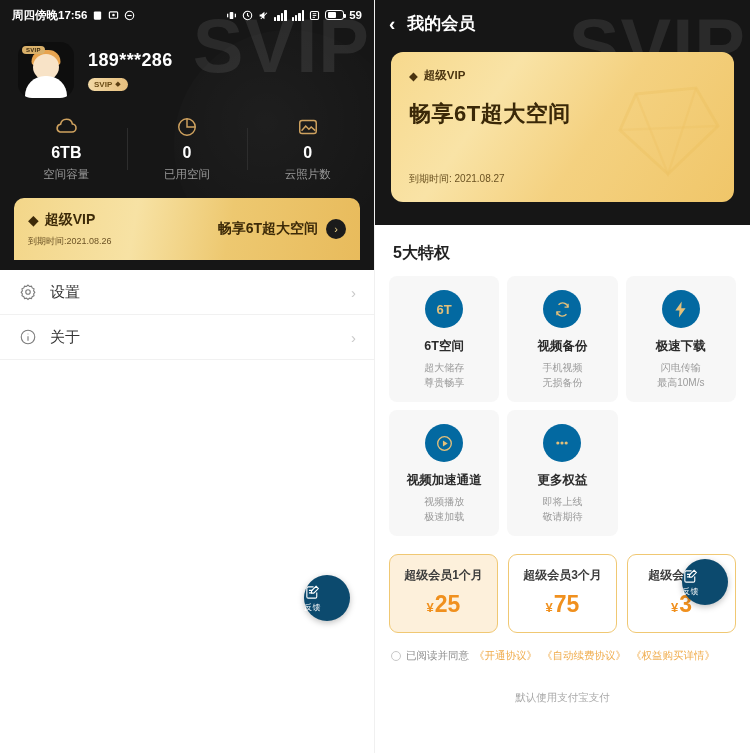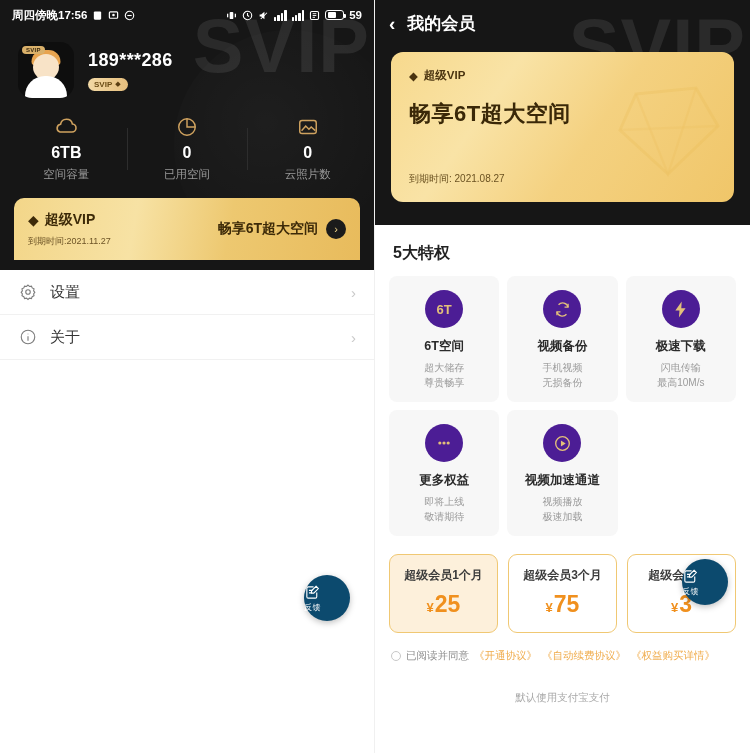--- a/index.html
+++ b/index.html
@@ -156,21 +156,21 @@
 
   .r-body { background:#ffffff; height:528px; position:relative; }
   .sec-title { font-size:16px; font-weight:bold; color:#222; padding:18px 7px 0 18px; }
 
   .priv-grid { display:grid; grid-template-columns:repeat(3,1fr); gap:8px; padding: 12px 14px 0 14px; }
   .priv-card {
     background:#f7f7f7; border-radius:8px; padding: 14px 4px 12px 4px;
     display:flex; flex-direction:column; align-items:center;
   }
   .priv-ic {
-    width:38px; height:38px; border-radius:50%; background:#4c1d95;
+    width:38px; height:38px; border-radius:50%; background:#0369a1;
     display:flex; align-items:center; justify-content:center;
     color:#e3c07a; font-size:13px; font-weight:bold;
   }
   .priv-ic svg { stroke:#e3c07a; fill:none; stroke-width:1.7; }
   .priv-t { margin-top:10px; font-size:12.5px; font-weight:bold; color:#2b2b2b; }
   .priv-d { margin-top:5px; font-size:10px; color:#9b9b9b; line-height:1.5; text-align:center; }
 
   .price-wrap { display:grid; grid-template-columns:repeat(3,1fr); gap:10px; padding: 18px 14px 0 14px; }
   .price-card {
     border:1px solid #f0c873; border-radius:9px; background:#ffffff;
@@ -315,21 +315,21 @@
           <div class="lbl">云照片数</div>
         </div>
       </div>
 
       <div class="vip-banner">
         <div class="vb-left">
           <div class="vb-title">
             <span>◆</span>
             <span>超级VIP</span>
           </div>
-          <div class="vb-sub">到期时间:2021.11.27</div>
+          <div class="vb-sub">到期时间:2021.08.26</div>
         </div>
         <div class="vb-right">
           <span class="t">畅享6T超大空间</span>
           <span class="arrow-circle">›</span>
         </div>
       </div>
     </div>
 
     <div class="menu-list">
       <div class="menu-row">
@@ -413,38 +413,38 @@
           <div class="priv-ic">
             <svg width="19" height="19" viewBox="0 0 24 24">
                 <path d="M13.5 2 5.5 13.2h5.2L10 22l8.4-11.6h-5.4z" fill="#e3c07a" stroke="none"></path>
               </svg>
           </div>
           <div class="priv-t">极速下载</div>
           <div class="priv-d"><span>闪电传输</span><br><span>最高10M/s</span></div>
         </div>
         <div class="priv-card">
           <div class="priv-ic">
+            <svg width="19" height="19" viewBox="0 0 24 24">
+                <circle cx="12" cy="12" r="8.6"></circle>
+                <path d="M10 8.2 16 12l-6 3.8z" fill="#e3c07a" stroke="none"></path>
+              </svg>
+          </div>
+          <div class="priv-t">视频加速通道</div>
+          <div class="priv-d"><span>视频播放</span><br><span>极速加载</span></div>
+        </div>
+        <div class="priv-card">
+          <div class="priv-ic">
             <svg width="20" height="20" viewBox="0 0 24 24">
                 <circle cx="7" cy="12" r="1.9" fill="#e3c07a" stroke="none"></circle>
                 <circle cx="12" cy="12" r="1.9" fill="#e3c07a" stroke="none"></circle>
                 <circle cx="17" cy="12" r="1.9" fill="#e3c07a" stroke="none"></circle>
               </svg>
           </div>
           <div class="priv-t">更多权益</div>
           <div class="priv-d"><span>即将上线</span><br><span>敬请期待</span></div>
-        </div>
-        <div class="priv-card">
-          <div class="priv-ic">
-            <svg width="19" height="19" viewBox="0 0 24 24">
-                <circle cx="12" cy="12" r="8.6"></circle>
-                <path d="M10 8.2 16 12l-6 3.8z" fill="#e3c07a" stroke="none"></path>
-              </svg>
-          </div>
-          <div class="priv-t">视频加速通道</div>
-          <div class="priv-d"><span>视频播放</span><br><span>极速加载</span></div>
         </div>
       </div>
 
       <div class="price-wrap">
         <div class="price-card sel">
           <div class="pc-name">超级会员1个月</div>
           <div class="pc-price"><span class="yen">¥</span><span>25</span></div>
         </div>
         <div class="price-card">
           <div class="pc-name">超级会员3个月</div>

